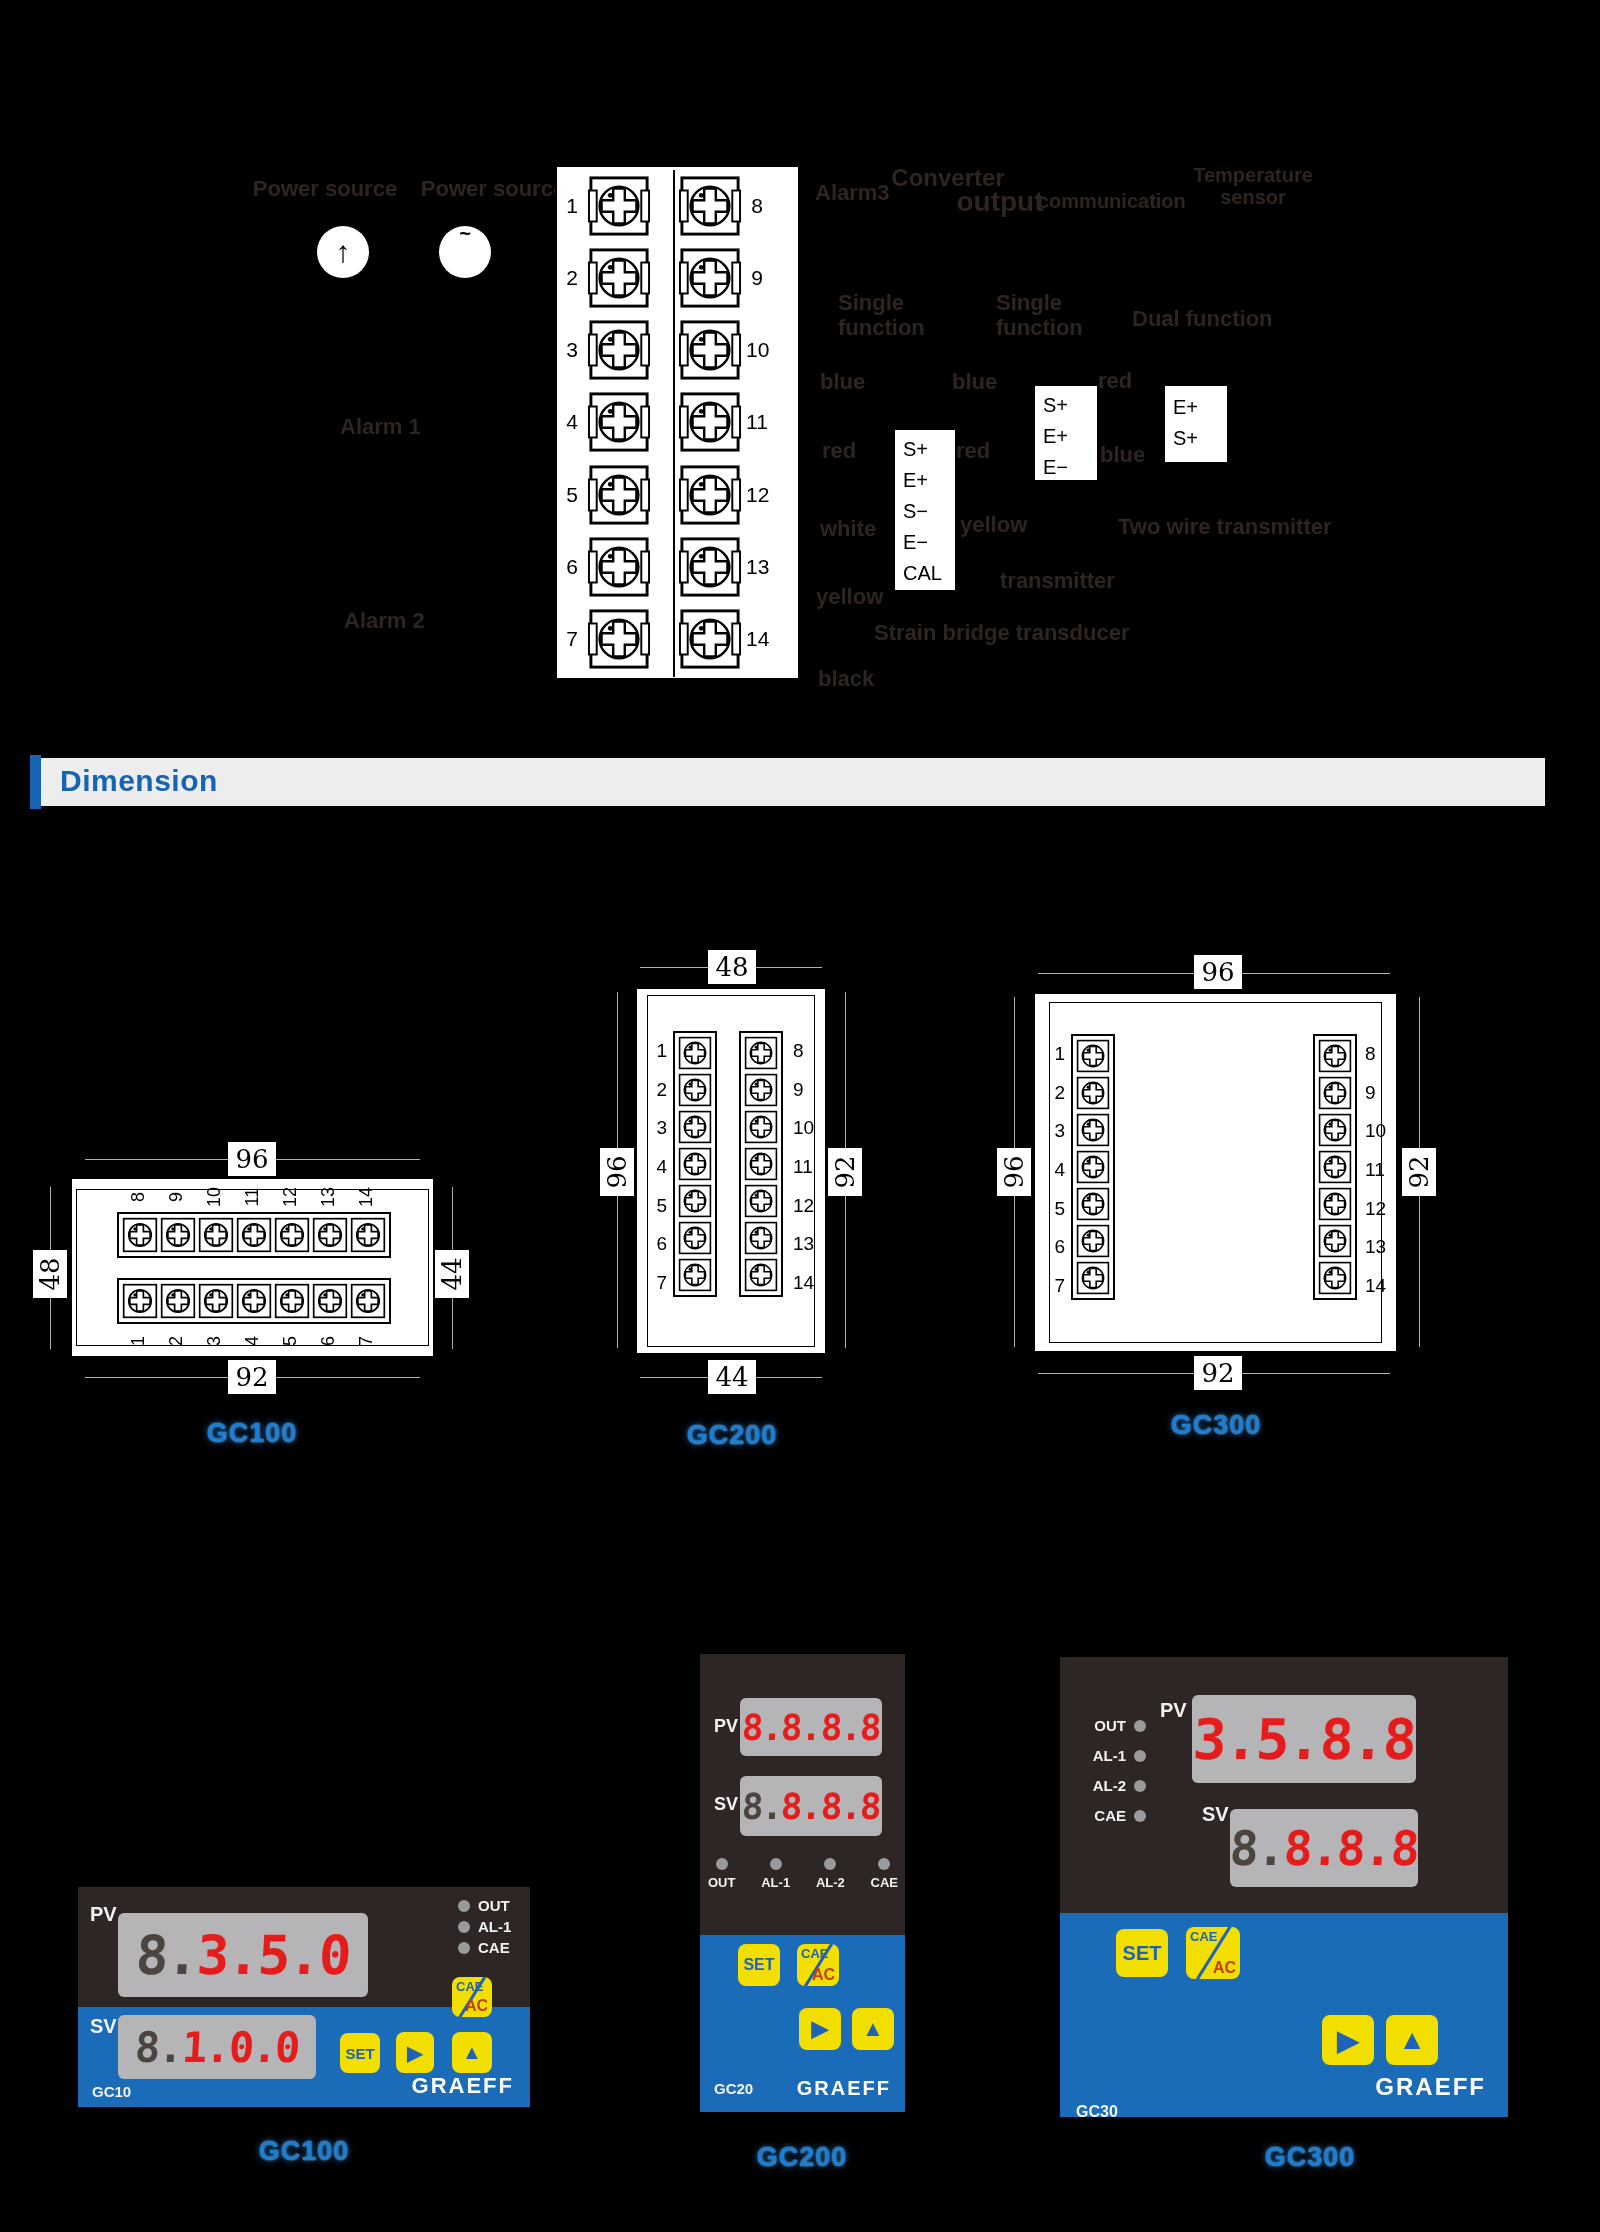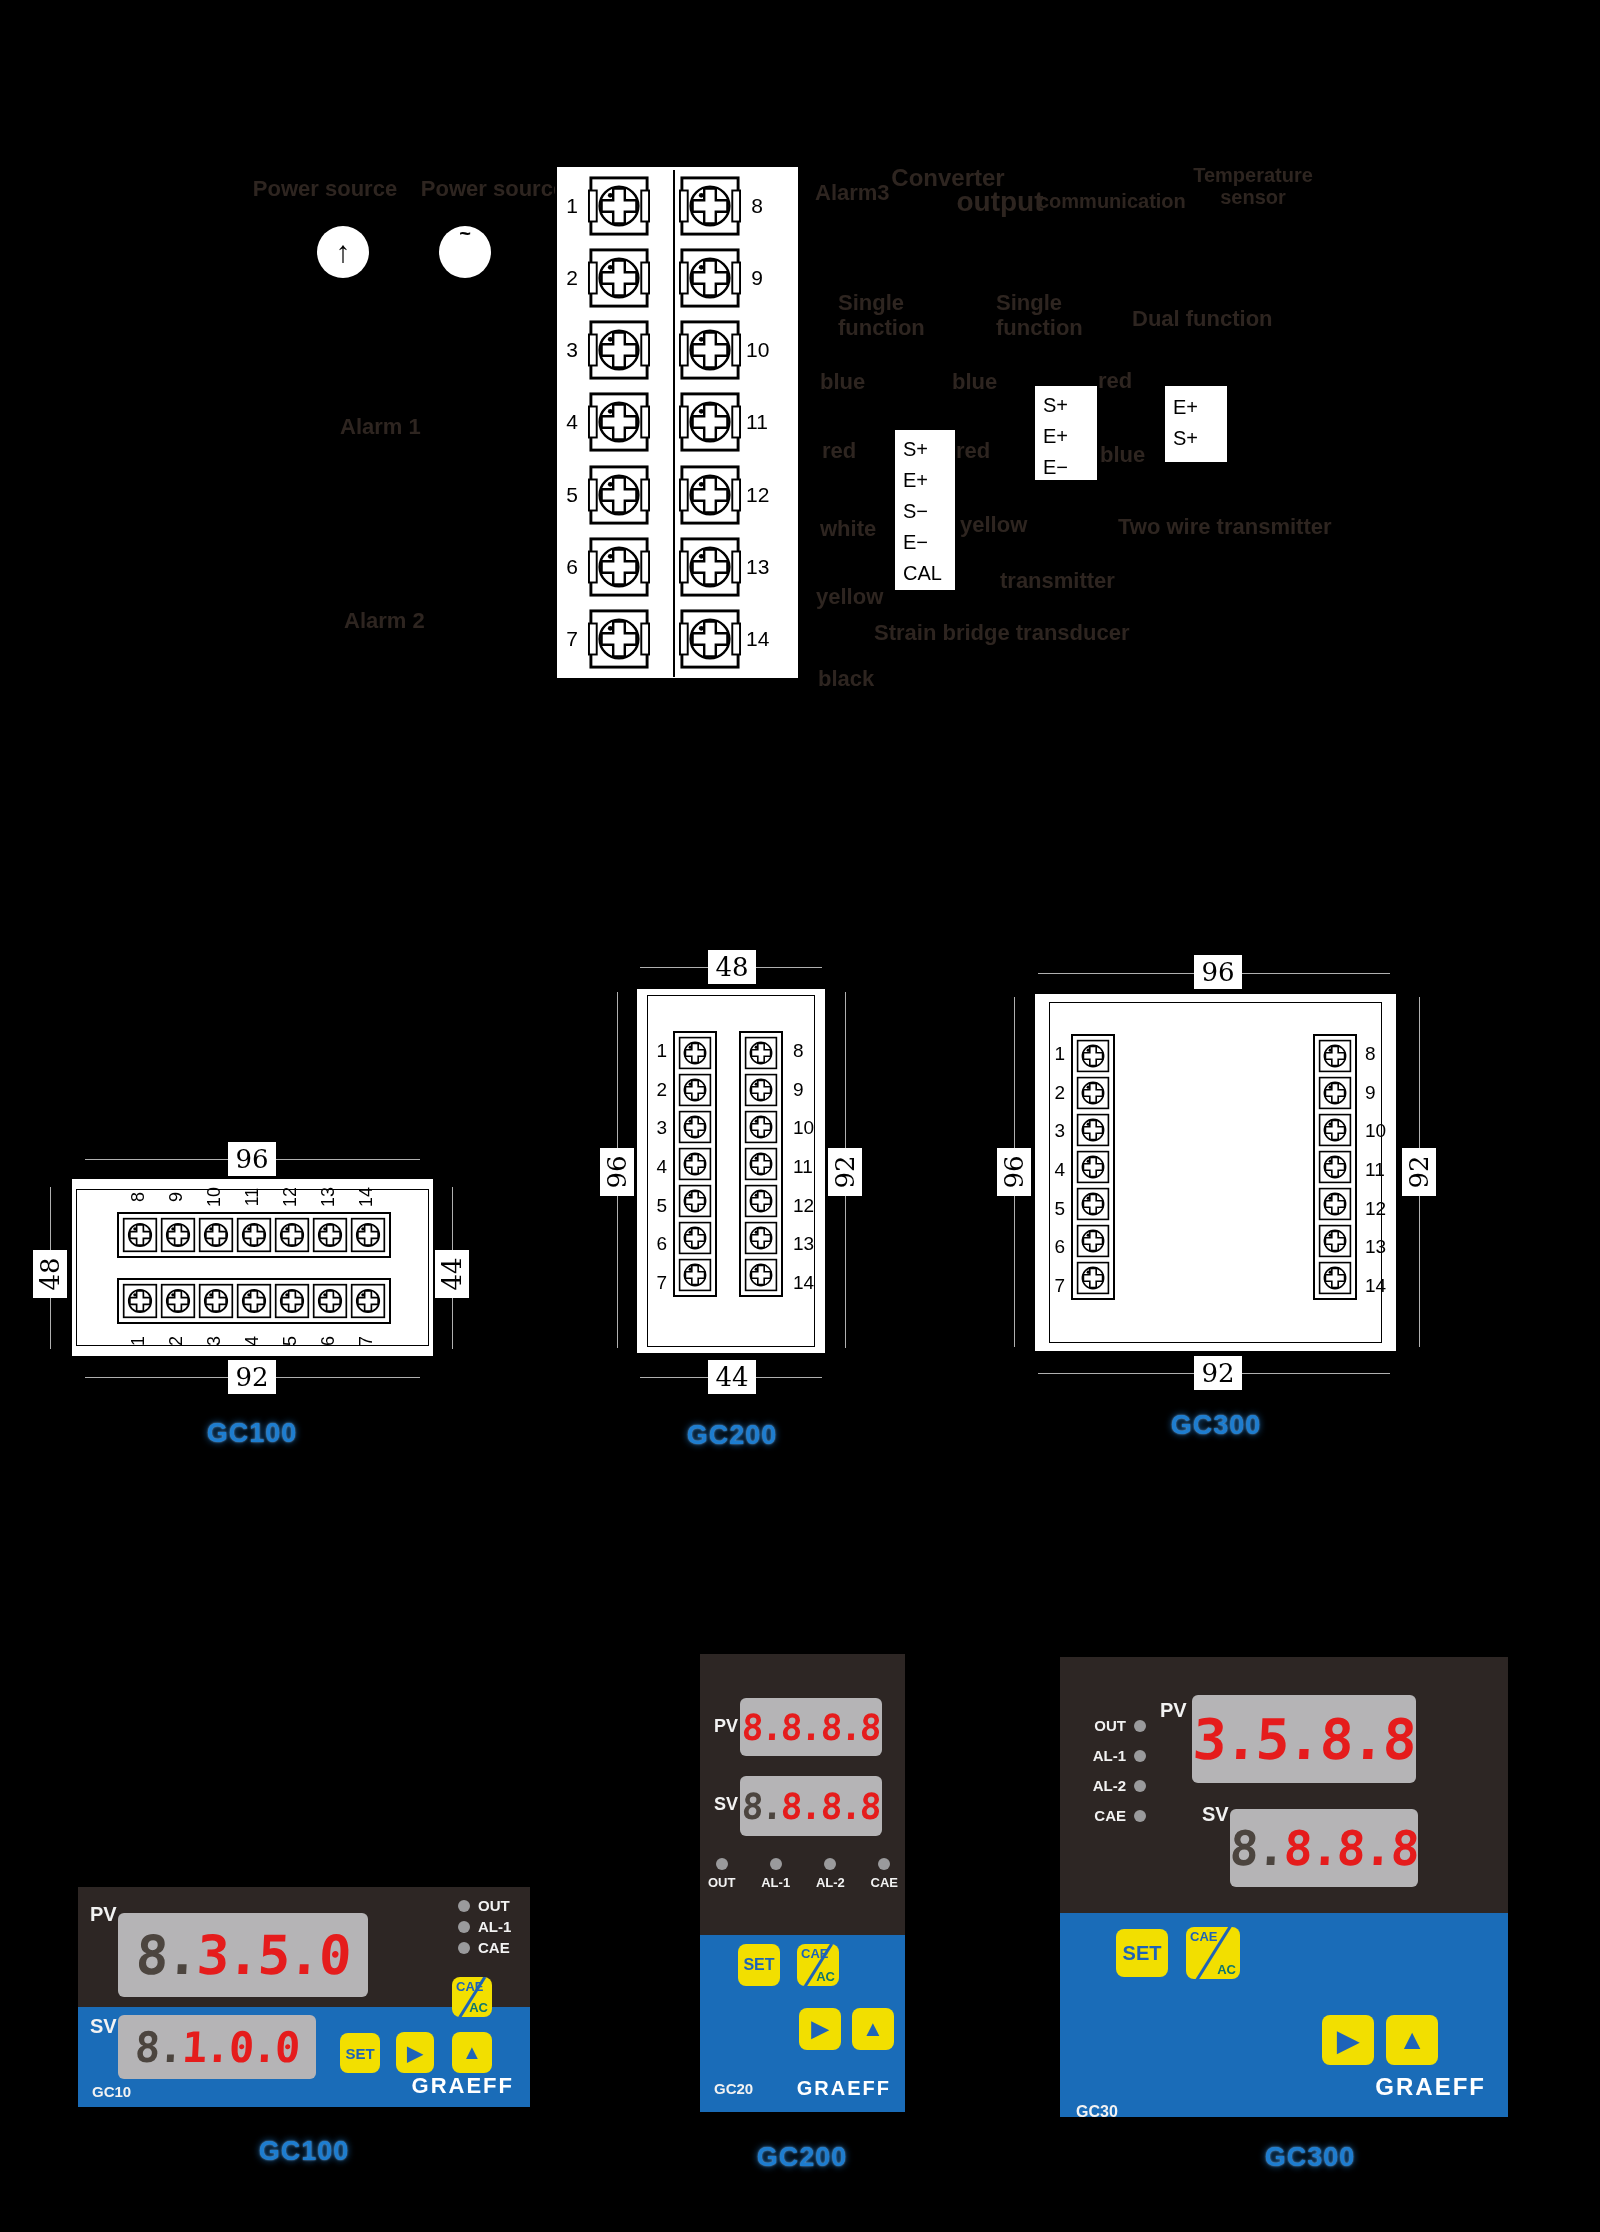--- a/index.html
+++ b/index.html
@@ -62,21 +62,21 @@
   .plabel{position:absolute;color:#f2f2f2;font-weight:bold;}
   .lcd{position:absolute;background:#b5b4b6;border-radius:6px;display:flex;align-items:center;
        justify-content:center;font-family:"DejaVu Sans Mono",monospace;font-weight:bold;letter-spacing:-2px;}
   .digit{transform:skewX(-3deg);}
   .digit.g{color:#4c453f;}
   .digit.r{color:#e51c1c;}
   .ybtn{position:absolute;background:#f2df00;border-radius:8px;display:flex;align-items:center;
         justify-content:center;color:#1e63b8;font-weight:bold;}
   .cae-btn{position:absolute;background:#f2df00;border-radius:8px;overflow:hidden;}
   .cae-btn .cae{position:absolute;left:4px;top:2px;font-size:13px;font-weight:bold;color:#1e63b8;}
-  .cae-btn .ac{position:absolute;right:4px;bottom:2px;font-size:13px;font-weight:bold;color:#0f766e;}
+  .cae-btn .ac{position:absolute;right:4px;bottom:2px;font-size:16px;font-weight:bold;color:#c2410c;}
   .cae-btn .slash{position:absolute;left:48%;top:-12%;width:3px;height:124%;background:#1e63b8;transform:rotate(32deg);}
   .led-row{display:flex;align-items:center;gap:8px;}
   .led-dot{width:12px;height:12px;border-radius:50%;background:#9a9a9c;flex:none;}
   .led-label{color:#f2f2f2;font-size:15px;font-weight:bold;}
   .brand{position:absolute;color:#fff;font-weight:800;letter-spacing:2px;}
   .model{position:absolute;color:#f2f2f2;font-weight:bold;}
 </style>
 </head>
 <body>
 
@@ -317,20 +317,24 @@
   <div class="wirebox" style="left:1165px;top:386px;width:62px;height:76px;padding-top:6px;">
 
   <div>E+</div>
       <div>S+</div>
     </div>
 
   <div class="ecl" style="left:1118px;top:514px;">Two wire transmitter</div>
   <div class="ecl" style="left:1000px;top:568px;">transmitter</div>
   <div class="ecl" style="left:874px;top:620px;">Strain bridge transducer</div>
 
+  <div class="sec-bar" style="top:758px;">
+    <div class="sec-accent"></div>
+    <div class="sec-title">Dimension</div>
+  </div>
 
   <div class="dim-line" style="left:85px;top:1159px;width:335px;height:1px;"></div>
   <div class="dim-line" style="left:85px;top:1377px;width:335px;height:1px;"></div>
   <div class="dim-line" style="left:50px;top:1187px;width:1px;height:162px;"></div>
   <div class="dim-line" style="left:452px;top:1187px;width:1px;height:162px;"></div>
 
   <div class="dim-rect" style="left:70px;top:1177px;width:365px;height:181px;">
     <div class="dim-lip" style="left:4px;right:4px;top:10px;bottom:10px;"></div>
     <div class="numrow" style="left:47px;top:4px;">
 

